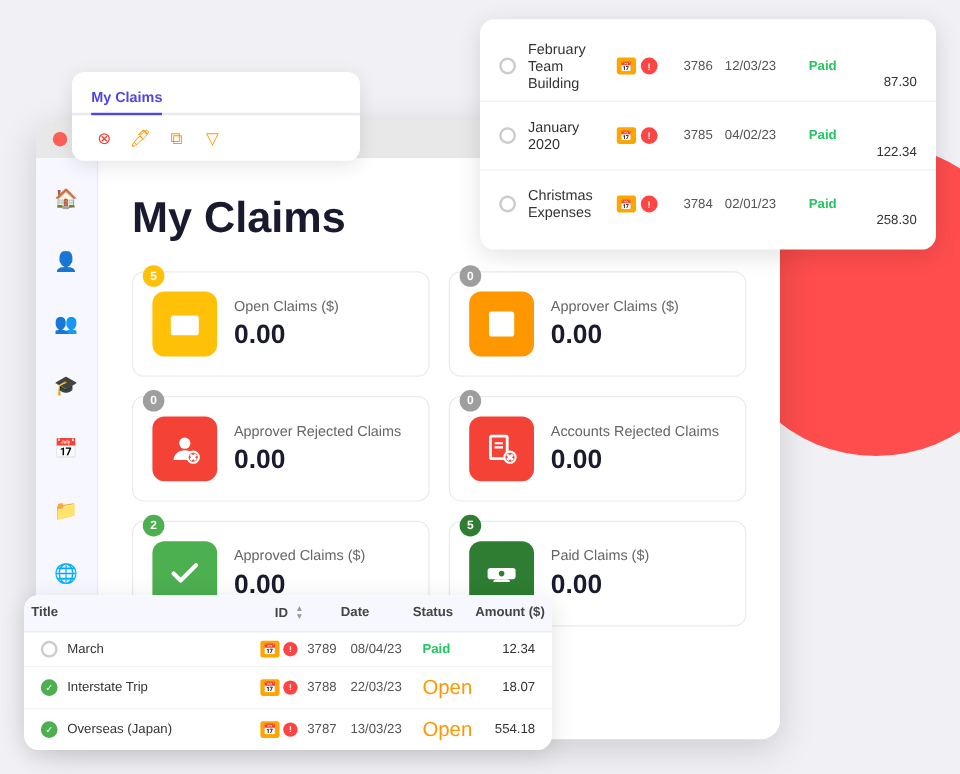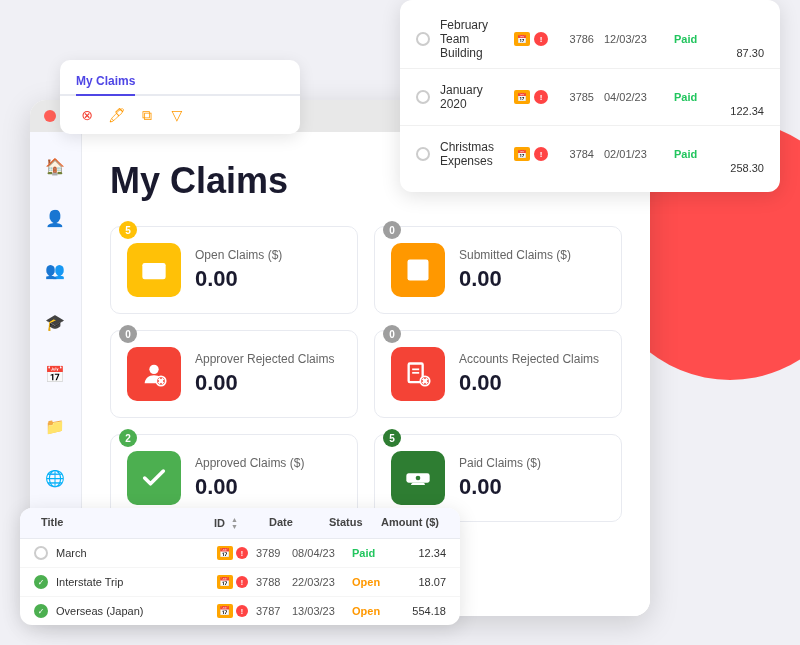--- a/index.html
+++ b/index.html
@@ -20,21 +20,21 @@
       width: 260px;
       height: 260px;
       background: #ff4d4d;
       border-radius: 50%;
       z-index: 0;
     }
 
     
     .top-card {
       position: absolute;
-      top: 0;
+      top: 16px;
       right: 20px;
       width: 380px;
       background: #fff;
       border-radius: 12px;
       box-shadow: 0 4px 20px rgba(0,0,0,0.12);
       padding: 10px 0;
       z-index: 10;
     }
     .top-card-row {
       display: flex;
@@ -222,21 +222,21 @@
       width: 440px;
       background: #fff;
       border-radius: 12px;
       box-shadow: 0 4px 20px rgba(0,0,0,0.12);
       overflow: hidden;
       z-index: 10;
     }
     .table-header {
       display: flex;
       background: #f7f8ff;
-      padding: 8px 21px;
+      padding: 8px 6px;
       font-size: 11px;
       font-weight: 600;
       color: #444;
       border-bottom: 1px solid #e8eaf0;
     }
     .col-title { flex: 1; }
     .col-id { width: 55px; display: flex; align-items: center; gap: 4px; }
     .col-date { width: 60px; }
     .col-status { width: 50px; }
     .col-amount { width: 60px; text-align: right; }
@@ -265,21 +265,21 @@
       display: flex;
       align-items: center;
       justify-content: center;
       color: white;
       font-size: 8px;
     }
     .row-title { flex: 1; font-weight: 400; }
     .row-icons { display: flex; gap: 3px; align-items: center; margin-right: 8px; }
     .row-id { width: 36px; font-size: 11px; color: #555; }
     .row-date { width: 60px; font-size: 11px; color: #555; }
-    .row-status-open { color: #ff9800; font-weight: 700; width: 50px; font-size: 11px; }
+    .row-status-open { color: #ff9800; font-weight: 400; width: 50px; font-size: 17px; }
     .row-status-paid { color: #22c55e; font-weight: 600; width: 50px; font-size: 11px; }
     .row-amount { width: 44px; text-align: right; font-size: 11px; color: #333; }
 
     
     .tab-overlay {
       position: absolute;
       top: 60px;
       left: 60px;
       background: #fff;
       border-radius: 10px;
@@ -432,21 +432,21 @@
         <div class="stat-card">
           <div class="stat-badge gray">0</div>
           <div class="stat-icon-box orange">
             <svg width="28" height="28" viewBox="0 0 24 24" fill="white">
               <rect x="3" y="3" width="18" height="18" rx="2"></rect>
               <line x1="8" y1="12" x2="16" y2="12" stroke="white" stroke-width="2"></line>
               <line x1="12" y1="8" x2="12" y2="16" stroke="white" stroke-width="2"></line>
             </svg>
           </div>
           <div class="stat-info">
-            <div class="stat-label">Submitted Claims ($)</div>
+            <div class="stat-label">Approver Claims ($)</div>
             <div class="stat-value">0.00</div>
           </div>
         </div>
 
         <div class="stat-card">
           <div class="stat-badge gray">0</div>
           <div class="stat-icon-box red">
             <svg width="28" height="28" viewBox="0 0 24 24" fill="white">
               <circle cx="12" cy="8" r="4"></circle>
               <path d="M4 20c0-4 3.6-7 8-7s8 3 8 7"></path>

